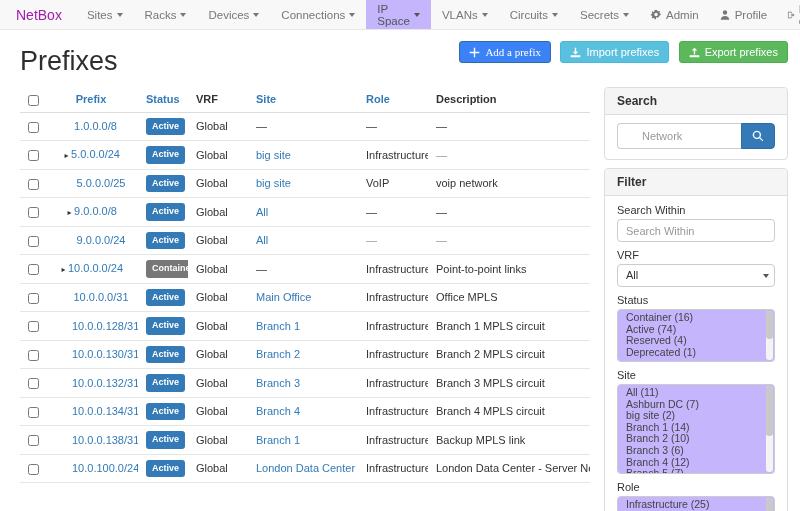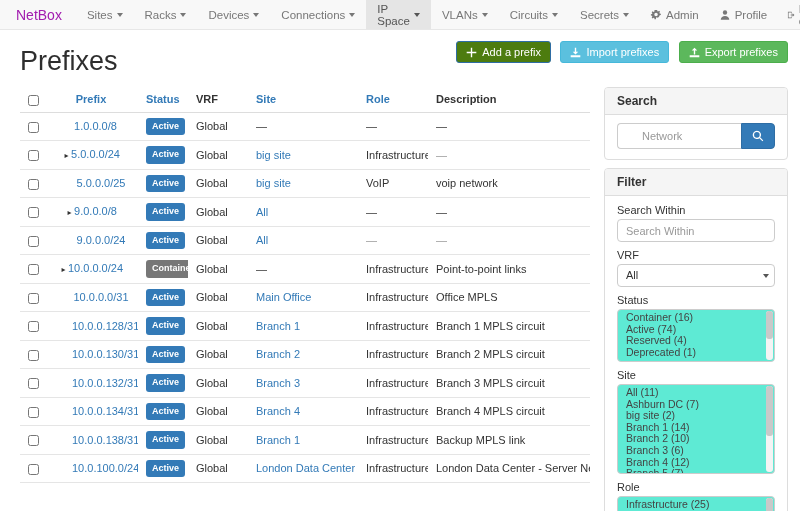--- a/index.html
+++ b/index.html
@@ -5,34 +5,34 @@
   * { margin:0; padding:0; box-sizing:border-box; }
   html,body { width:800px; height:511px; overflow:hidden; background:#fff;
     font-family:"Liberation Sans","DejaVu Sans",sans-serif; color:#333; }
 
   
   .navbar { height:30px; background:#f8f8f8; border-bottom:1px solid #e7e7e7;
     display:flex; align-items:stretch; }
   .brand { line-height:30px; padding:0 14px 0 16px; font-size:14px; color:#a21caf; text-decoration:none; }
   .nav { display:flex; list-style:none; }
   .nav li { display:flex; align-items:center; padding:0 11px; font-size:11.5px; color:#777; cursor:pointer; }
-  .nav li.active { background:#e5e5e5; color:#555;justify-content:space-between; }
+  .nav li.active { background:#c4b5fd; color:#555;justify-content:space-between; }
   .caret { display:inline-block; margin-left:4px; width:0; height:0;
     border-left:3.5px solid transparent; border-right:3.5px solid transparent; border-top:4px solid currentColor; }
   .nav-right { margin-left:auto; display:flex; list-style:none; padding-right:10px; }
   .nav-right li { display:flex; align-items:center; gap:4px; padding:0 10px; font-size:11.5px; color:#777; cursor:pointer; }
   .nav-ic { width:12px; height:12px; fill:#777; }
 
   
   .container { padding:0 12px 0 20px; position:relative; }
   .actions { position:absolute; top:11px; right:12px; }
   .btn { display:inline-flex; align-items:center; gap:5px; font-size:11px; color:#fff;
     border:1px solid transparent; border-radius:3px; padding:4px 9px; margin-left:5px; cursor:pointer;
     font-family:inherit; }
-  .btn-primary { background:#4d7c0f; border-color:#2e6da4; }
+  .btn-primary { background:#3b82f6; border-color:#2e6da4;font-family:Liberation Serif, serif; }
   .btn-info    { background:#5bc0de; border-color:#46b8da; }
   .btn-success { background:#5cb85c; border-color:#4cae4c; }
   .btn svg { width:11px; height:11px; fill:#fff; }
   h1 { font-size:27px; font-weight:400; color:#2e2e2e; padding:16px 0 10px; }
 
   
   .main { display:flex; align-items:flex-start; gap:14px; }
   .table-wrap { flex:1; min-width:0; }
   .sidebar { width:184px; flex:0 0 184px; }
 
@@ -72,21 +72,21 @@
   input::placeholder { color:#999; }
   .f-label { font-size:11px; color:#333; margin:7px 0 3px; }
   .f-label:first-child { margin-top:0; }
   .f-input { width:100%; height:23px; border:1px solid #ccc; border-radius:4px;
     padding:0 8px; font-size:11px; font-family:inherit; color:#333; outline:none; }
   .select { position:relative; width:100%; height:23px; border:1px solid #ccc; border-radius:4px;
     background:#fff; font-size:11px; line-height:21px; padding:0 18px 0 8px; cursor:pointer; color:#333; }
   .select .sel-caret { position:absolute; right:5px; top:9px; width:0; height:0;
     border-left:3.5px solid transparent; border-right:3.5px solid transparent; border-top:4px solid #555; }
   .listbox { position:relative; width:100%; border:1px solid #ccc; border-radius:4px;
-    padding:2px 10px 2px 0; overflow:hidden; background:#5eead4; }
+    padding:2px 10px 2px 0; overflow:hidden; background:#c4b5fd; }
   .listbox .opt { font-size:10.5px; line-height:11.6px; padding-left:8px; color:#444;
     white-space:nowrap; overflow:hidden; cursor:pointer; }
   .sb-track { position:absolute; top:1px; right:1px; bottom:1px; width:7px; background:#f4f4f4; border-radius:3px; }
   .sb-thumb { position:absolute; top:0; right:0; width:7px; height:58%; background:#c9c9c9; border-radius:3px; }
   .lb-status { height:53px; }
   .lb-site { height:90px; }
   .lb-role { height:58px; }
 </style>
 </head>
 <body>

